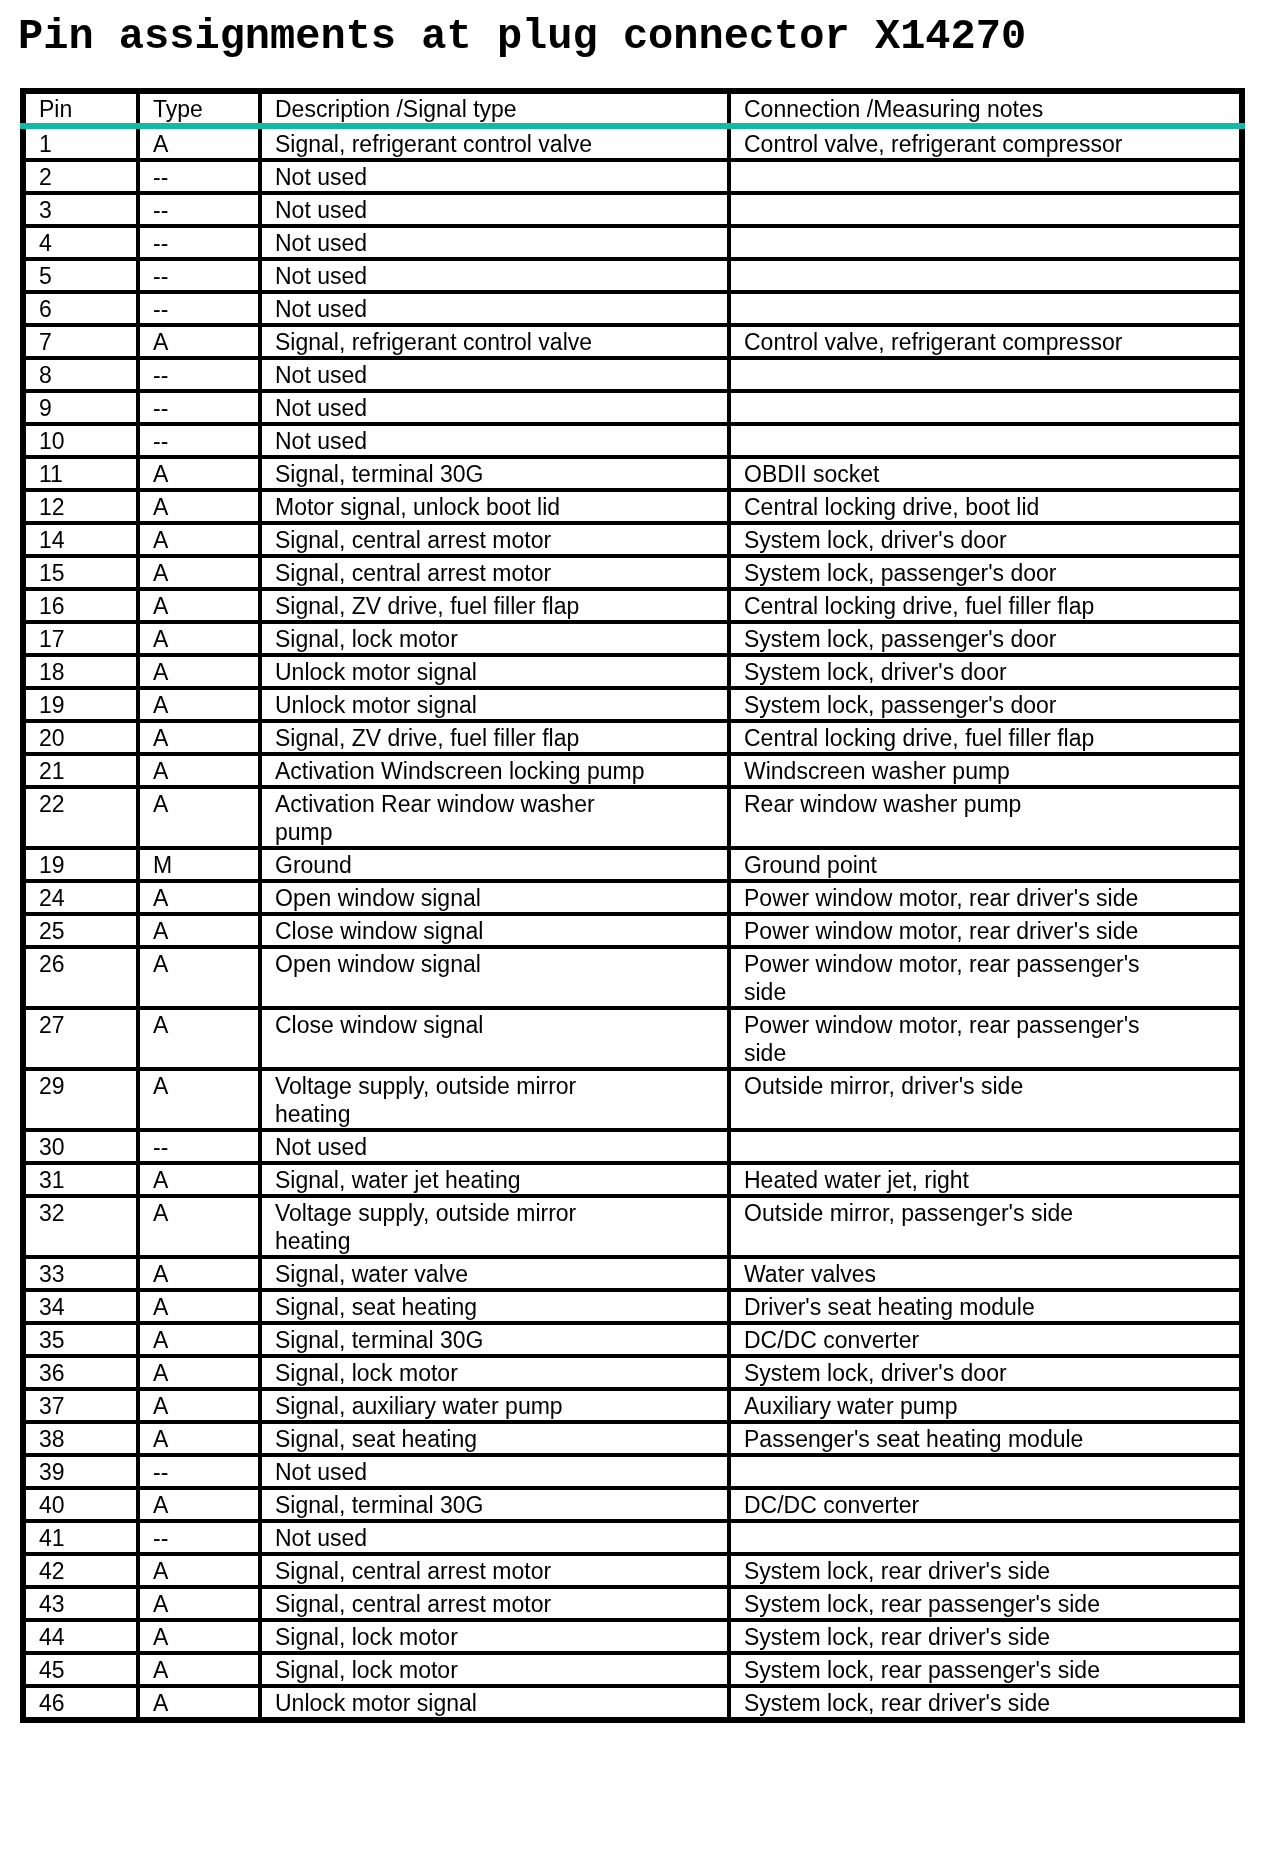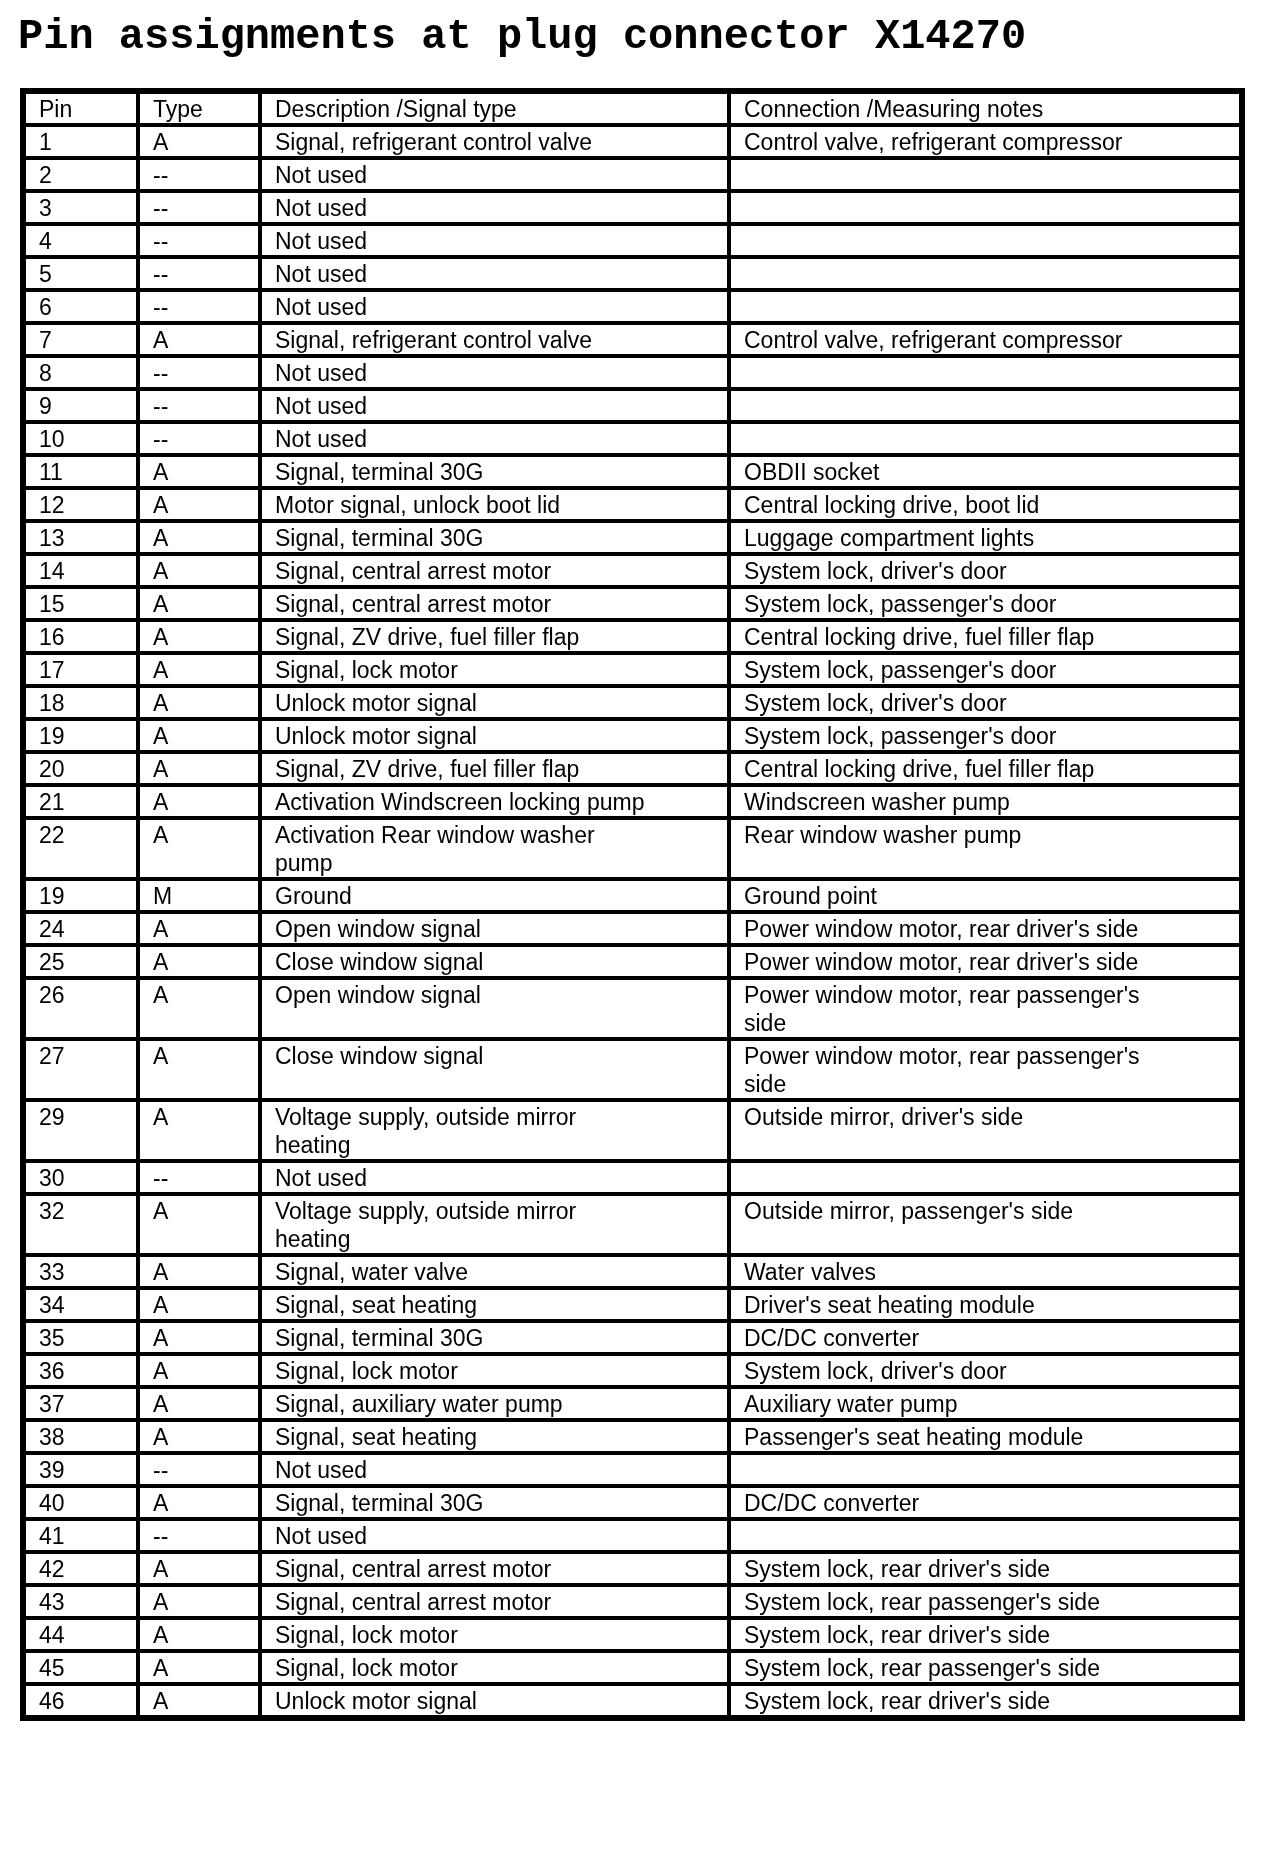--- a/index.html
+++ b/index.html
@@ -30,21 +30,21 @@
     font-size: 23px;
     font-weight: normal;
     text-align: left;
     vertical-align: top;
     padding: 1px 8px 0 13px;
     line-height: 28px;
     white-space: pre-line;
     overflow: hidden;
   }
   .pin-table thead th {
-    border-bottom: 3px solid #14b8a6;
+    border-bottom: 6px solid #14b8a6;
     height: 33px;
   }
   .pin-table tbody td { height: 33px; }
 </style>
 </head>
 <body>
 
 <h1 class="page-title">Pin assignments at plug connector X14270</h1>
 
 <table class="pin-table">
@@ -129,26 +129,20 @@
         <td>Signal, terminal 30G</td>
         <td>OBDII socket</td>
       </tr>
       <tr>
         <td>12</td>
         <td>A</td>
         <td>Motor signal, unlock boot lid</td>
         <td>Central locking drive, boot lid</td>
       </tr>
       <tr>
-        <td>13</td>
-        <td>A</td>
-        <td>Signal, terminal 30G</td>
-        <td>Luggage compartment lights</td>
-      </tr>
-      <tr>
         <td>14</td>
         <td>A</td>
         <td>Signal, central arrest motor</td>
         <td>System lock, driver's door</td>
       </tr>
       <tr>
         <td>15</td>
         <td>A</td>
         <td>Signal, central arrest motor</td>
         <td>System lock, passenger's door</td>
@@ -235,20 +229,26 @@
 heating</td>
         <td>Outside mirror, driver's side</td>
       </tr>
       <tr>
         <td>30</td>
         <td>--</td>
         <td>Not used</td>
         <td></td>
       </tr>
       <tr>
+        <td>31</td>
+        <td>A</td>
+        <td>Signal, water jet heating</td>
+        <td>Heated water jet, right</td>
+      </tr>
+      <tr>
         <td>32</td>
         <td>A</td>
         <td>Voltage supply, outside mirror
 heating</td>
         <td>Outside mirror, passenger's side</td>
       </tr>
       <tr>
         <td>33</td>
         <td>A</td>
         <td>Signal, water valve</td>

